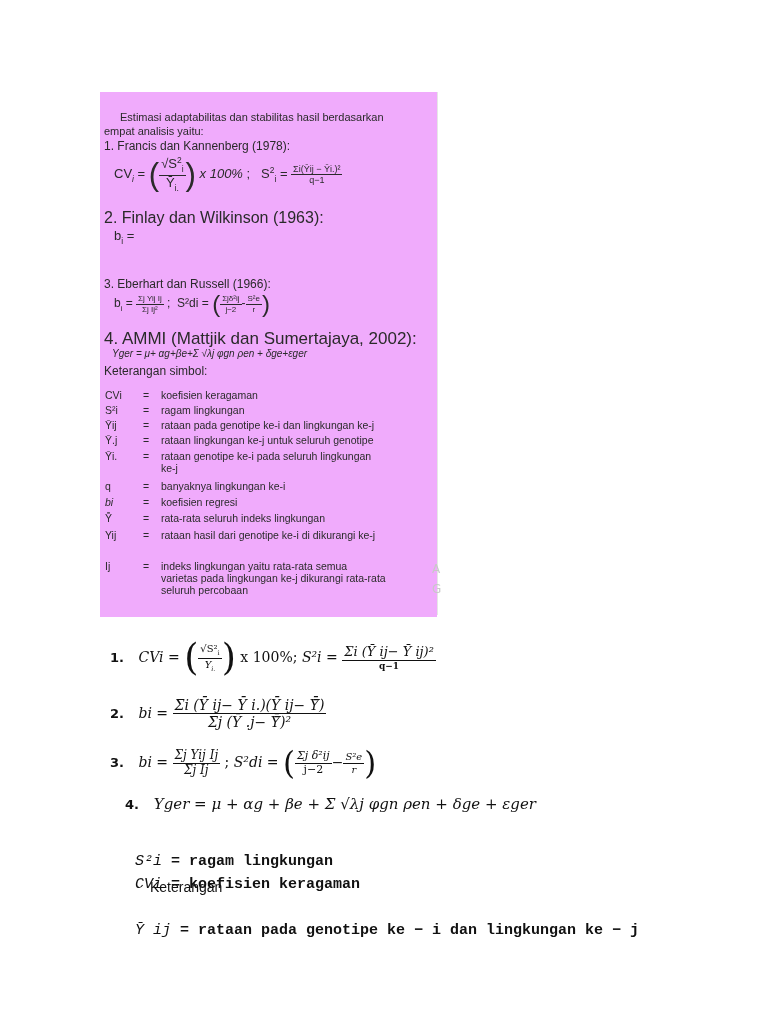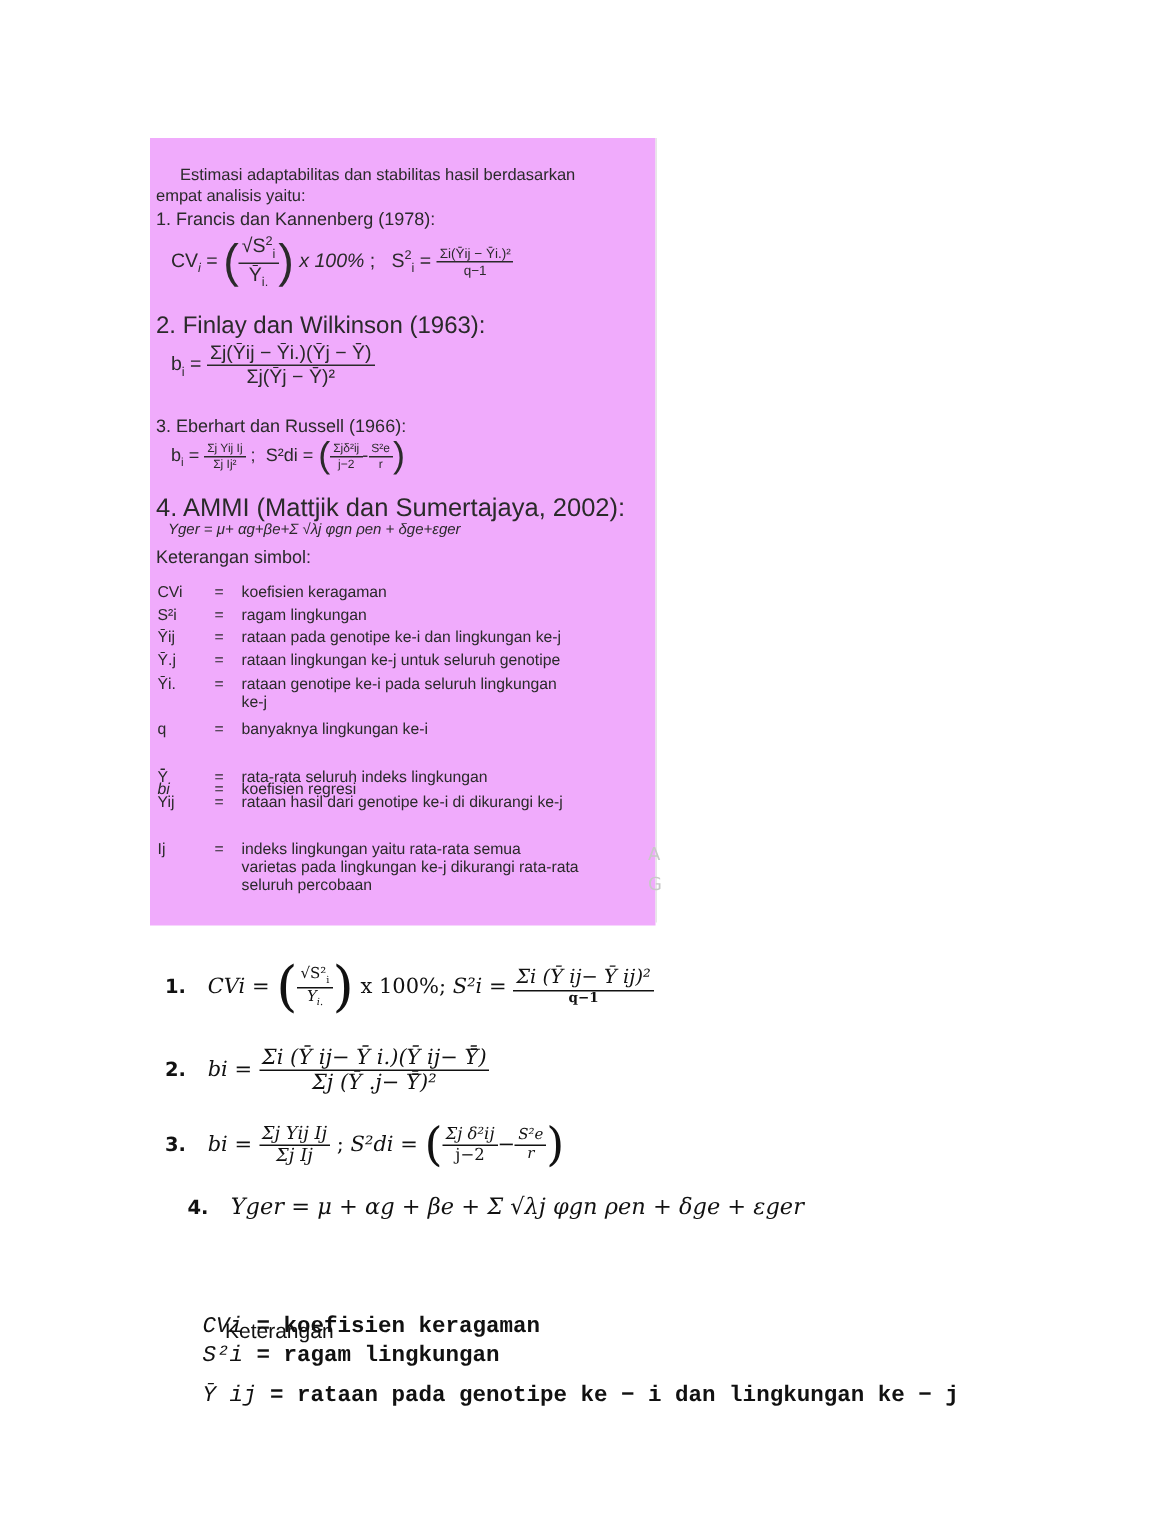--- a/index.html
+++ b/index.html
@@ -41,24 +41,21 @@
     <span class="i">x 100%</span>
     <span>;</span>
     &nbsp; S<sup>2</sup><sub>i</sub> = <span class="frac" style="font-size:9px;">
         <span class="num">Σi(Ȳij − Ȳi.)²</span>
         <span class="den">q−1</span>
       </span>
   </div>
 
   <div class="abs" style="left:4px;top:117px;font-size:16px;">2. Finlay dan Wilkinson (1963):</div>
   <div class="abs" style="left:14px;top:136px;font-size:13px;">
-    b<sub>i</sub> = <span class="frac">
-        <span class="num">Σj(Ȳij − Ȳi.)(Ȳj − Ȳ̄)</span>
-        <span class="den">Σj(Ȳj − Ȳ̄)²</span>
-      </span>
+    b<sub>i</sub> = 
   </div>
 
   <div class="abs" style="left:4px;top:185px;font-size:12px;">3. Eberhart dan Russell (1966):</div>
   <div class="abs" style="left:14px;top:200px;font-size:12px;">
     b<sub>i</sub> = <span class="frac" style="font-size:8px;">
         <span class="num">Σj Yij Ij</span>
         <span class="den">Σj Ij²</span>
       </span>
     <span>;</span>&nbsp;
     <span>S²di</span> = <span class="paren" style="font-size:2em;">(</span><span class="frac" style="font-size:8px;">
@@ -97,21 +94,21 @@
   <div class="sym-row" style="top:358px;">
       <span class="sym">Ȳi.</span>
       <span class="eq">=</span>
       <span class="def">rataan genotipe ke-i pada seluruh lingkungan ke-j</span>
     </div>
   <div class="sym-row" style="top:388px;">
       <span class="sym">q</span>
       <span class="eq">=</span>
       <span class="def">banyaknya lingkungan ke-i</span>
     </div>
-  <div class="sym-row" style="top:404px;margin-top:24px;">
+  <div class="sym-row" style="top:404px;">
       <span class="sym i">bi</span>
       <span class="eq">=</span>
       <span class="def">koefisien regresi</span>
     </div>
   <div class="sym-row" style="top:420px;">
       <span class="sym">Ȳ̄</span>
       <span class="eq">=</span>
       <span class="def">rata-rata seluruh indeks lingkungan</span>
     </div>
   <div class="sym-row" style="top:437px;">
@@ -172,14 +169,14 @@
     </span><span class="paren" style="font-size:2.2em;">)</span>
 </div>
 
 <div class="lower i" style="top:795px;font-size:15px;margin-left:15px;">
   <span class="n" style="font-style:normal;">4.</span>
   <span>Yger = μ + αg + βe + Σ √λj φgn ρen + δge + εger</span>
 </div>
 
 <div class="ket" style="top:879px;font-size:14px;margin-left:15px;">Keterangan</div>
 <div class="ket-body" style="top:856px;"><span class="i" style="font-weight:normal;">CVi</span> <span>= koefisien keragaman</span></div>
-<div class="ket-body" style="top:875px;"><span class="i" style="font-weight:normal;">S²i</span> <span>= ragam lingkungan</span></div>
+<div class="ket-body" style="top:833px;"><span class="i" style="font-weight:normal;">S²i</span> <span>= ragam lingkungan</span></div>
 <div class="ket-body" style="top:902px;"><span class="i" style="font-weight:normal;">Ȳ ij</span> <span>= rataan pada genotipe ke − i dan lingkungan ke − j</span></div>
 
 </body></html>

